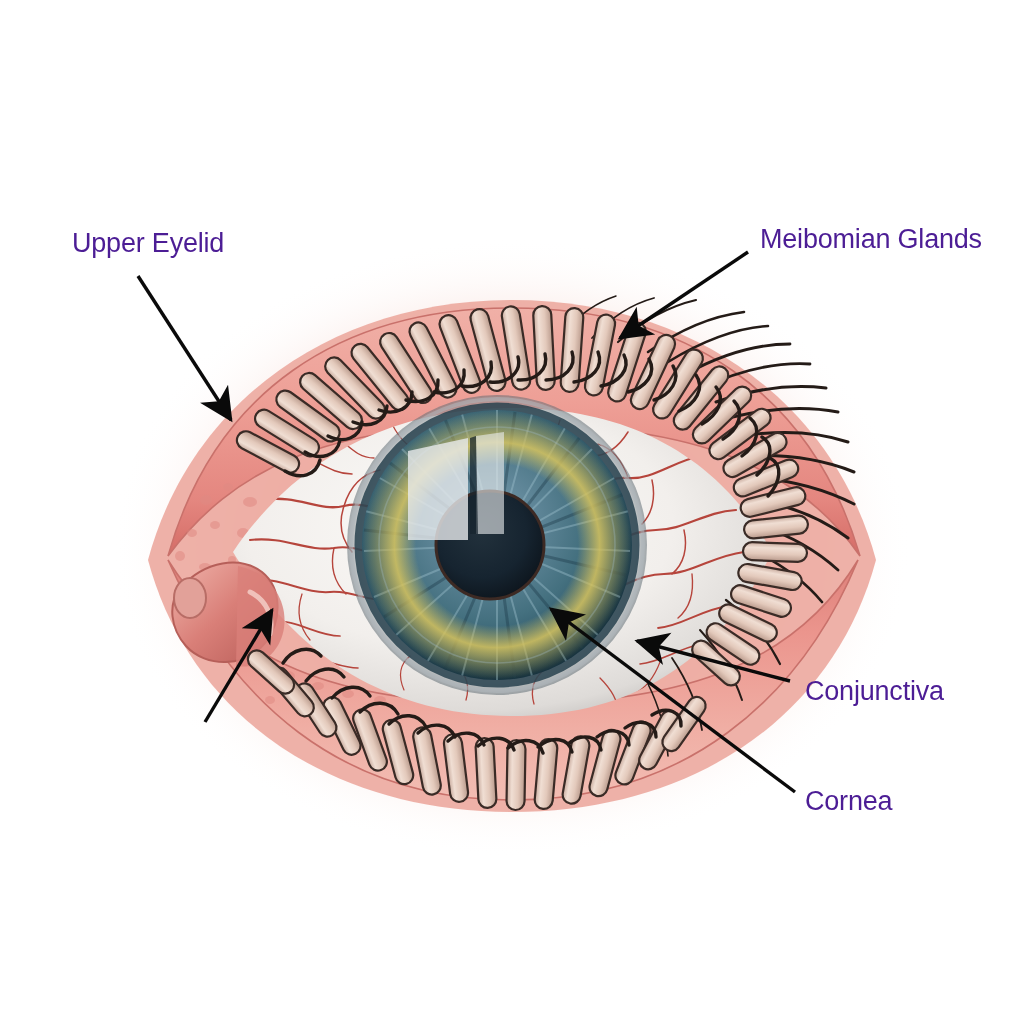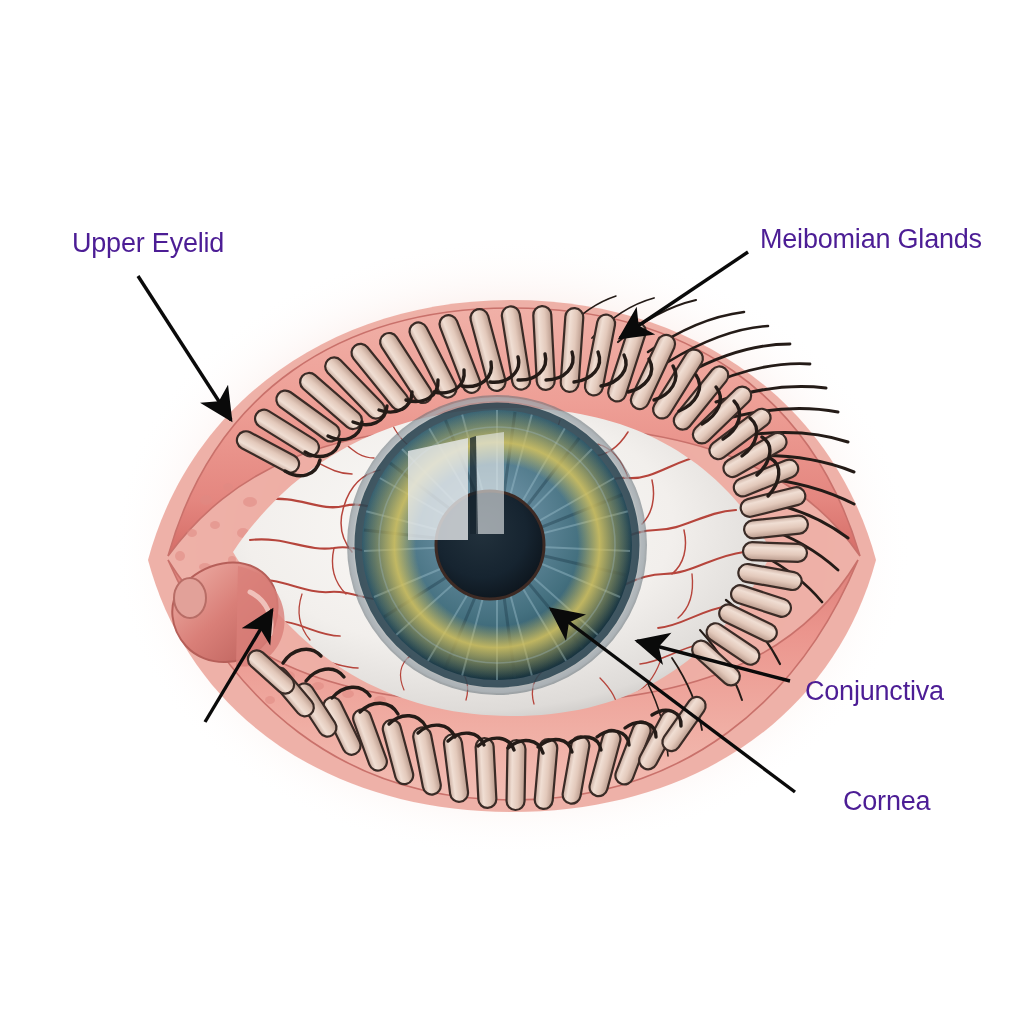--- a/index.html
+++ b/index.html
@@ -22,21 +22,21 @@
     color:#4c1d95;
     font-size:27px;
     letter-spacing:-0.2px;
     white-space:nowrap;
     line-height:1.30;
   }
   .lbl.multi{white-space:normal;line-height:1.32;}
   #lbl-upper-eyelid{left:72px;top:226px;}
   #lbl-meibomian{left:760px;top:222px;}
   #lbl-conjunctiva-right{left:805px;top:674px;}
-  #lbl-cornea{left:805px;top:784px;margin-left:38px;}
+  #lbl-cornea{left:805px;top:784px;}
   #lbl-limbus{left:94px;top:732px;width:240px;}
 </style>
 </head>
 <body>
 
 <div id="figure">
 
   <svg class="diagram" viewBox="0 0 1024 1024">
     <defs>
       <radialGradient id="haloGrad" cx="50%" cy="50%" r="50%">

